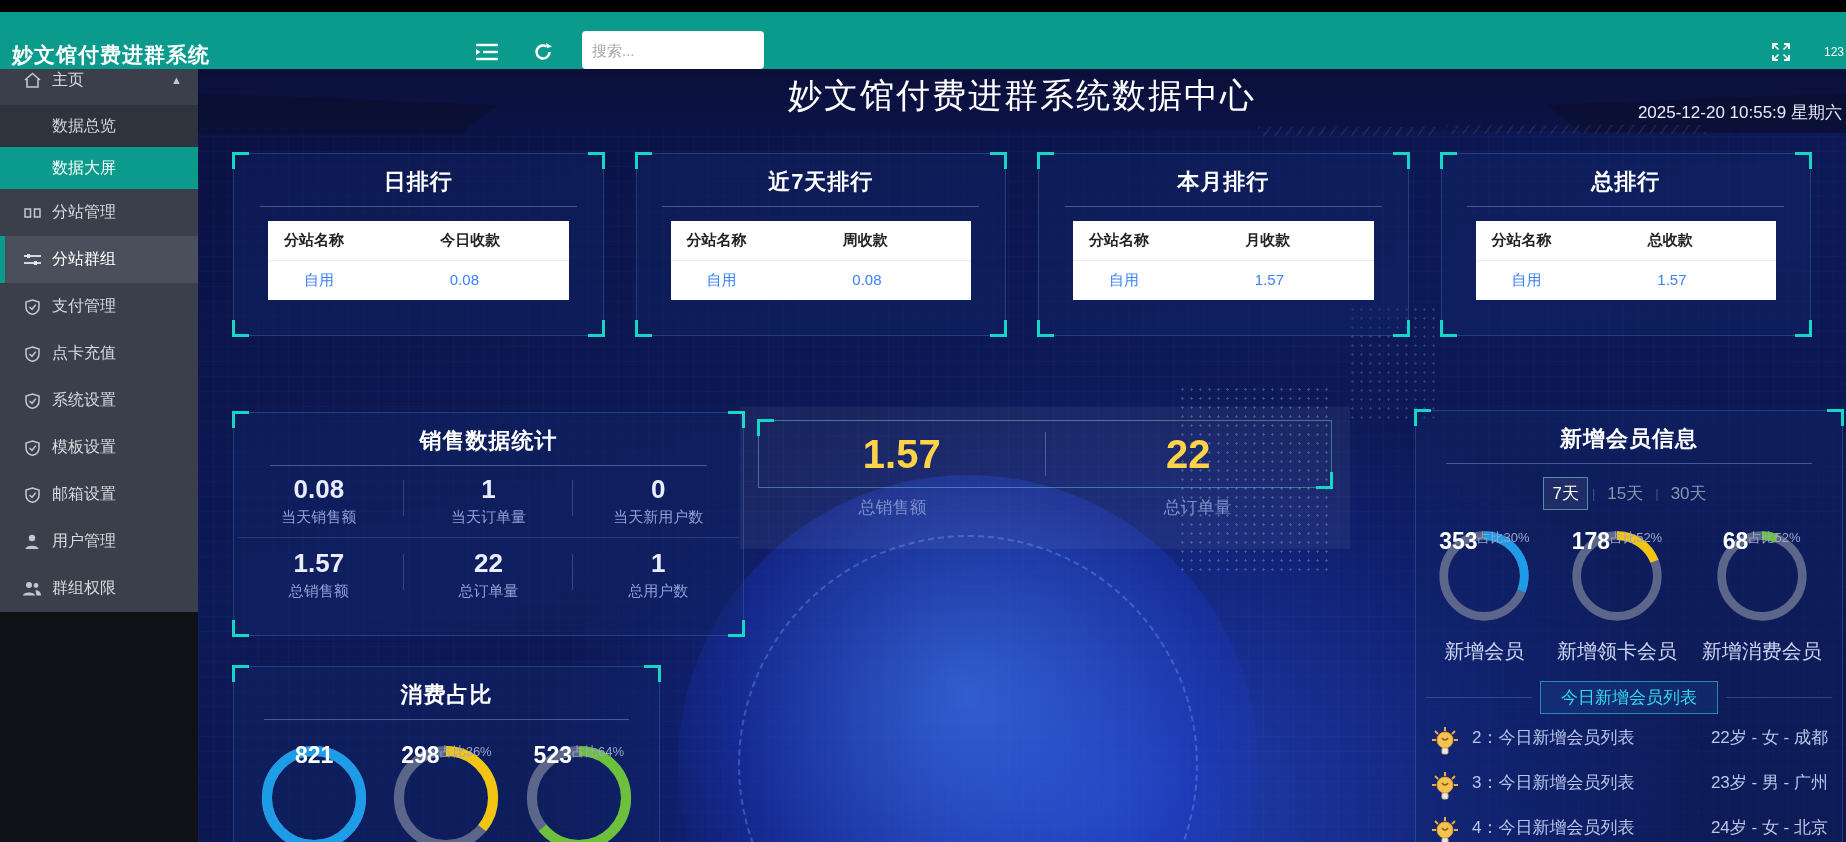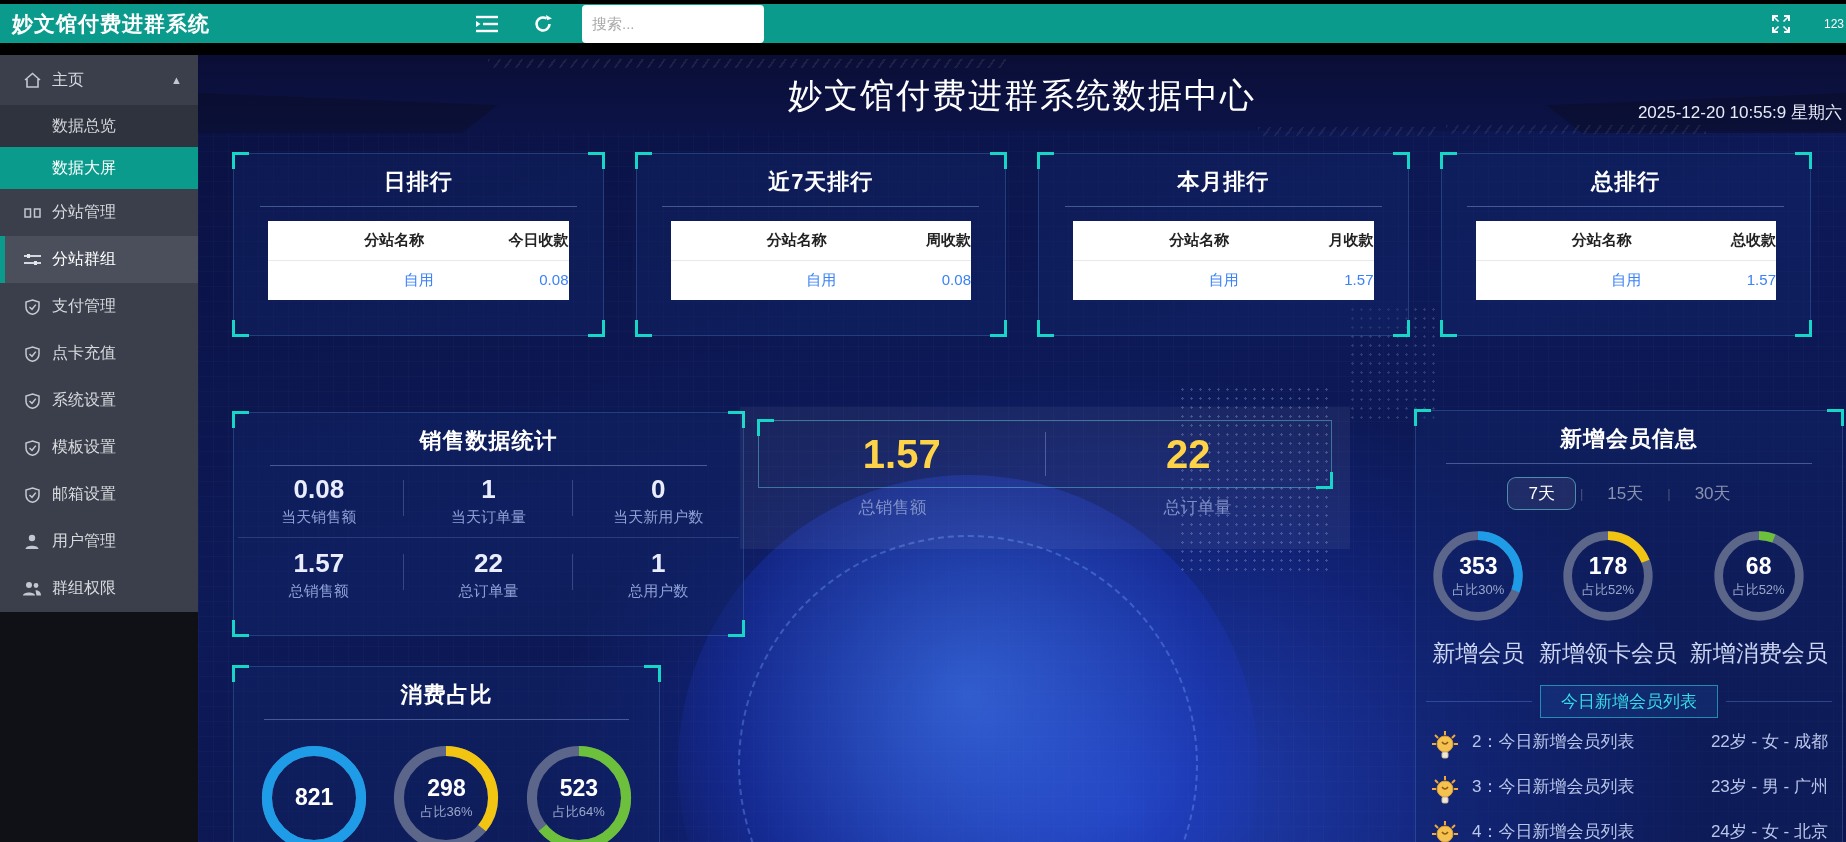--- a/index.html
+++ b/index.html
@@ -1,21 +1,21 @@
 <!DOCTYPE html>
 <html><head>
 <meta charset="utf-8">
 <style>
   * { margin:0; padding:0; box-sizing:border-box; }
   html,body { width:1846px; height:842px; overflow:hidden; background:#000;
               font-family:"Liberation Sans","DejaVu Sans",sans-serif; }
 
   
-  .topbar { position:absolute; left:0; top:4px; width:1846px; height:39px;
-            background:#0a9b8c; display:flex; align-items:center; z-index:30; }
+  .topbar { position:absolute; left:0; top:12px; width:1846px; height:57px;
+            background:#0a9b8c; display:flex; align-items:flex-end; z-index:30; }
   .brand { width:470px; padding-left:12px; color:#fff; font-size:21px; font-weight:bold;
            letter-spacing:1px; white-space:nowrap; }
   .tb-icon { width:34px; height:34px; display:flex; align-items:center; justify-content:center;
              color:#fff; margin-right:22px; cursor:pointer; }
   .search-box { width:182px; height:38px; background:#fff; border-radius:4px;
                 display:flex; align-items:center; padding:0 10px; }
   .search-box input { border:none; outline:none; width:100%; font-size:15px; color:#333;
                       font-family:inherit; background:transparent; }
   .search-box input::placeholder { color:#aaa; }
   .tb-spacer { flex:1; }
@@ -77,21 +77,21 @@
   .corner.bl { left:-2px; bottom:-2px; border-bottom-width:3px; border-left-width:3px; }
   .corner.br { right:-2px; bottom:-2px; border-bottom-width:3px; border-right-width:3px; }
   .panel-title { text-align:center; color:#fff; font-size:22px; font-weight:bold; padding-top:13px; letter-spacing:1px; }
   .panel-divider { height:1px; background:rgba(170,200,255,.35); margin:9px auto 0; width:86%; }
 
   
   .rank-row { position:absolute; left:35px; top:98px; width:1578px; height:183px;
               display:grid; grid-template-columns:repeat(4,1fr); gap:32px; }
   .rank-card { position:relative; background:rgba(18,38,105,.40); border:1px solid rgba(85,150,220,.28); }
   .rank-table { background:#fff; margin:14px 34px 0; }
-  .rt-row { display:flex; font-size:15px;text-align:right; }
+  .rt-row { display:flex; font-size:15px; }
   .rt-row.head { font-weight:bold; color:#222; border-bottom:1px solid #e9e9e9; }
   .rt-row.body { color:#3b82f6;padding-left:20px; }
   .rt-cell { width:52%; padding:10px 0 10px 16px; }
   .rt-cell.val { width:48%; }
 
   
   .sales-panel { left:35px; top:357px; width:511px; height:224px; }
   .stat-row { display:flex; }
   .stat-cell { flex:1; position:relative; text-align:center; padding-top:8px; }
   .stat-cell:not(:last-child)::after { content:''; position:absolute; right:0; top:14px; height:36px;
@@ -109,38 +109,38 @@
   .totals-vdiv { width:1px; height:44px; background:rgba(150,170,240,.4); }
   .totals-labels { display:flex; margin-top:8px; }
   .totals-labels .cell { flex:1; text-align:center; color:#7f90c8; font-size:17px; }
 
   
   .donut { position:relative; width:96px; height:96px; }
   .donut.lg { width:112px; height:112px; }
   .donut svg { width:100%; height:100%; }
   .donut .track { fill:none; stroke:rgba(96,106,140,.95); stroke-width:9; }
   .donut .arc { fill:none; stroke-width:9; }
-  .donut-center { position:absolute; inset:0; display:flex; flex-direction:column;
-                  align-items:center; justify-content:center; }
+  .donut-center { position:absolute; inset:0; display:flex; flex-direction:row;
+                  justify-content:center; }
   .donut-value { color:#fff; font-size:23px; font-weight:bold; }
   .donut-pct { color:#9aa7c9; font-size:13px; margin-top:1px; }
 
   
   .cons-panel { left:35px; top:611px; width:427px; height:300px; }
   .cons-donuts { display:flex; justify-content:space-around; padding:0 14px; margin-top:22px; }
 
   
   .members-panel { left:1217px; top:355px; width:428px; height:520px; }
   .tabs { display:flex; justify-content:center; align-items:center; margin-top:13px; }
-  .tab { font-size:17px; color:#8a93ad; padding:4px 20px; cursor:pointer;border-radius:9px; }
+  .tab { font-size:17px; color:#8a93ad; padding:4px 8px; cursor:pointer; }
   .tab.active { color:#fff; border:1px solid rgba(120,220,230,.55); background:rgba(255,255,255,.07); }
   .tab-sep { color:#4a5578; margin:0 4px; font-size:13px; }
   .mem-donuts { display:flex; justify-content:space-around; padding:0 8px; margin-top:18px; }
   .mem-col { display:flex; flex-direction:column; align-items:center; }
-  .mem-label { color:#ccd6f2; font-size:23px; margin-top:14px; }
+  .mem-label { color:#ccd6f2; font-size:20px; margin-top:14px; }
   .list-header { display:flex; align-items:center; margin:16px 10px 0; }
   .lh-line { flex:1; height:1px; background:rgba(120,160,255,.30); }
   .lh-btn { margin:0 8px; padding:4px 20px; font-size:17px; color:#35dbe8;
             border:1px solid rgba(53,219,232,.55); background:rgba(28,80,160,.25); cursor:pointer; }
   .mem-list { margin:12px 14px 0; }
   .mem-row { display:flex; align-items:flex-start; height:38px; margin-bottom:7px; }
   .mem-row .bulb { width:30px; height:30px; margin-right:12px; flex:none; }
   .mem-text { flex:1; color:#b9c6ea; font-size:17px; }
   .mem-detail { color:#b9c6ea; font-size:17px; white-space:nowrap; }
 

